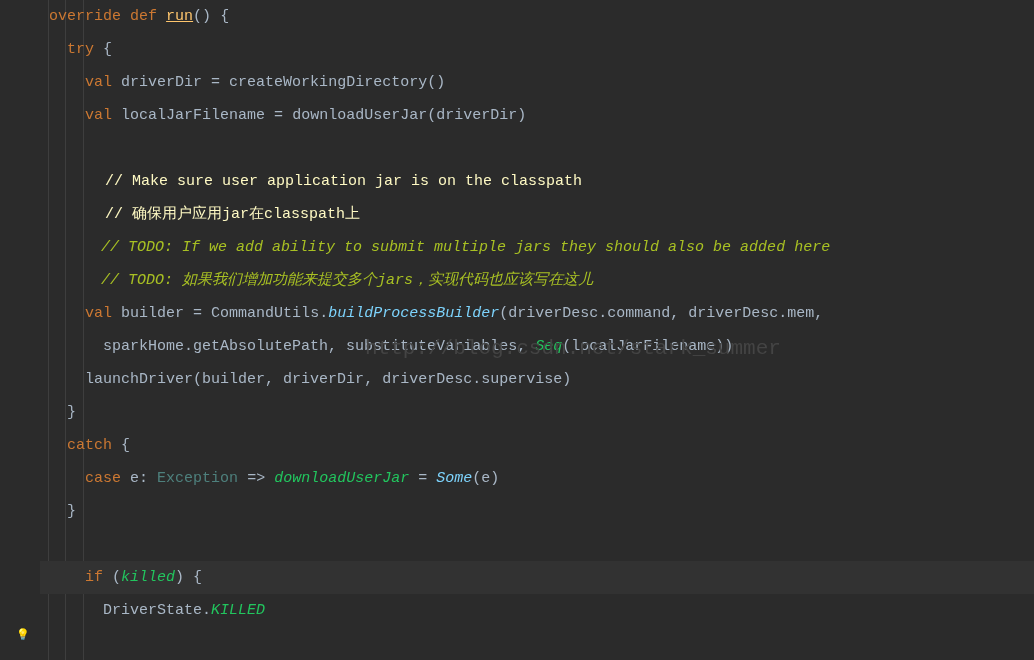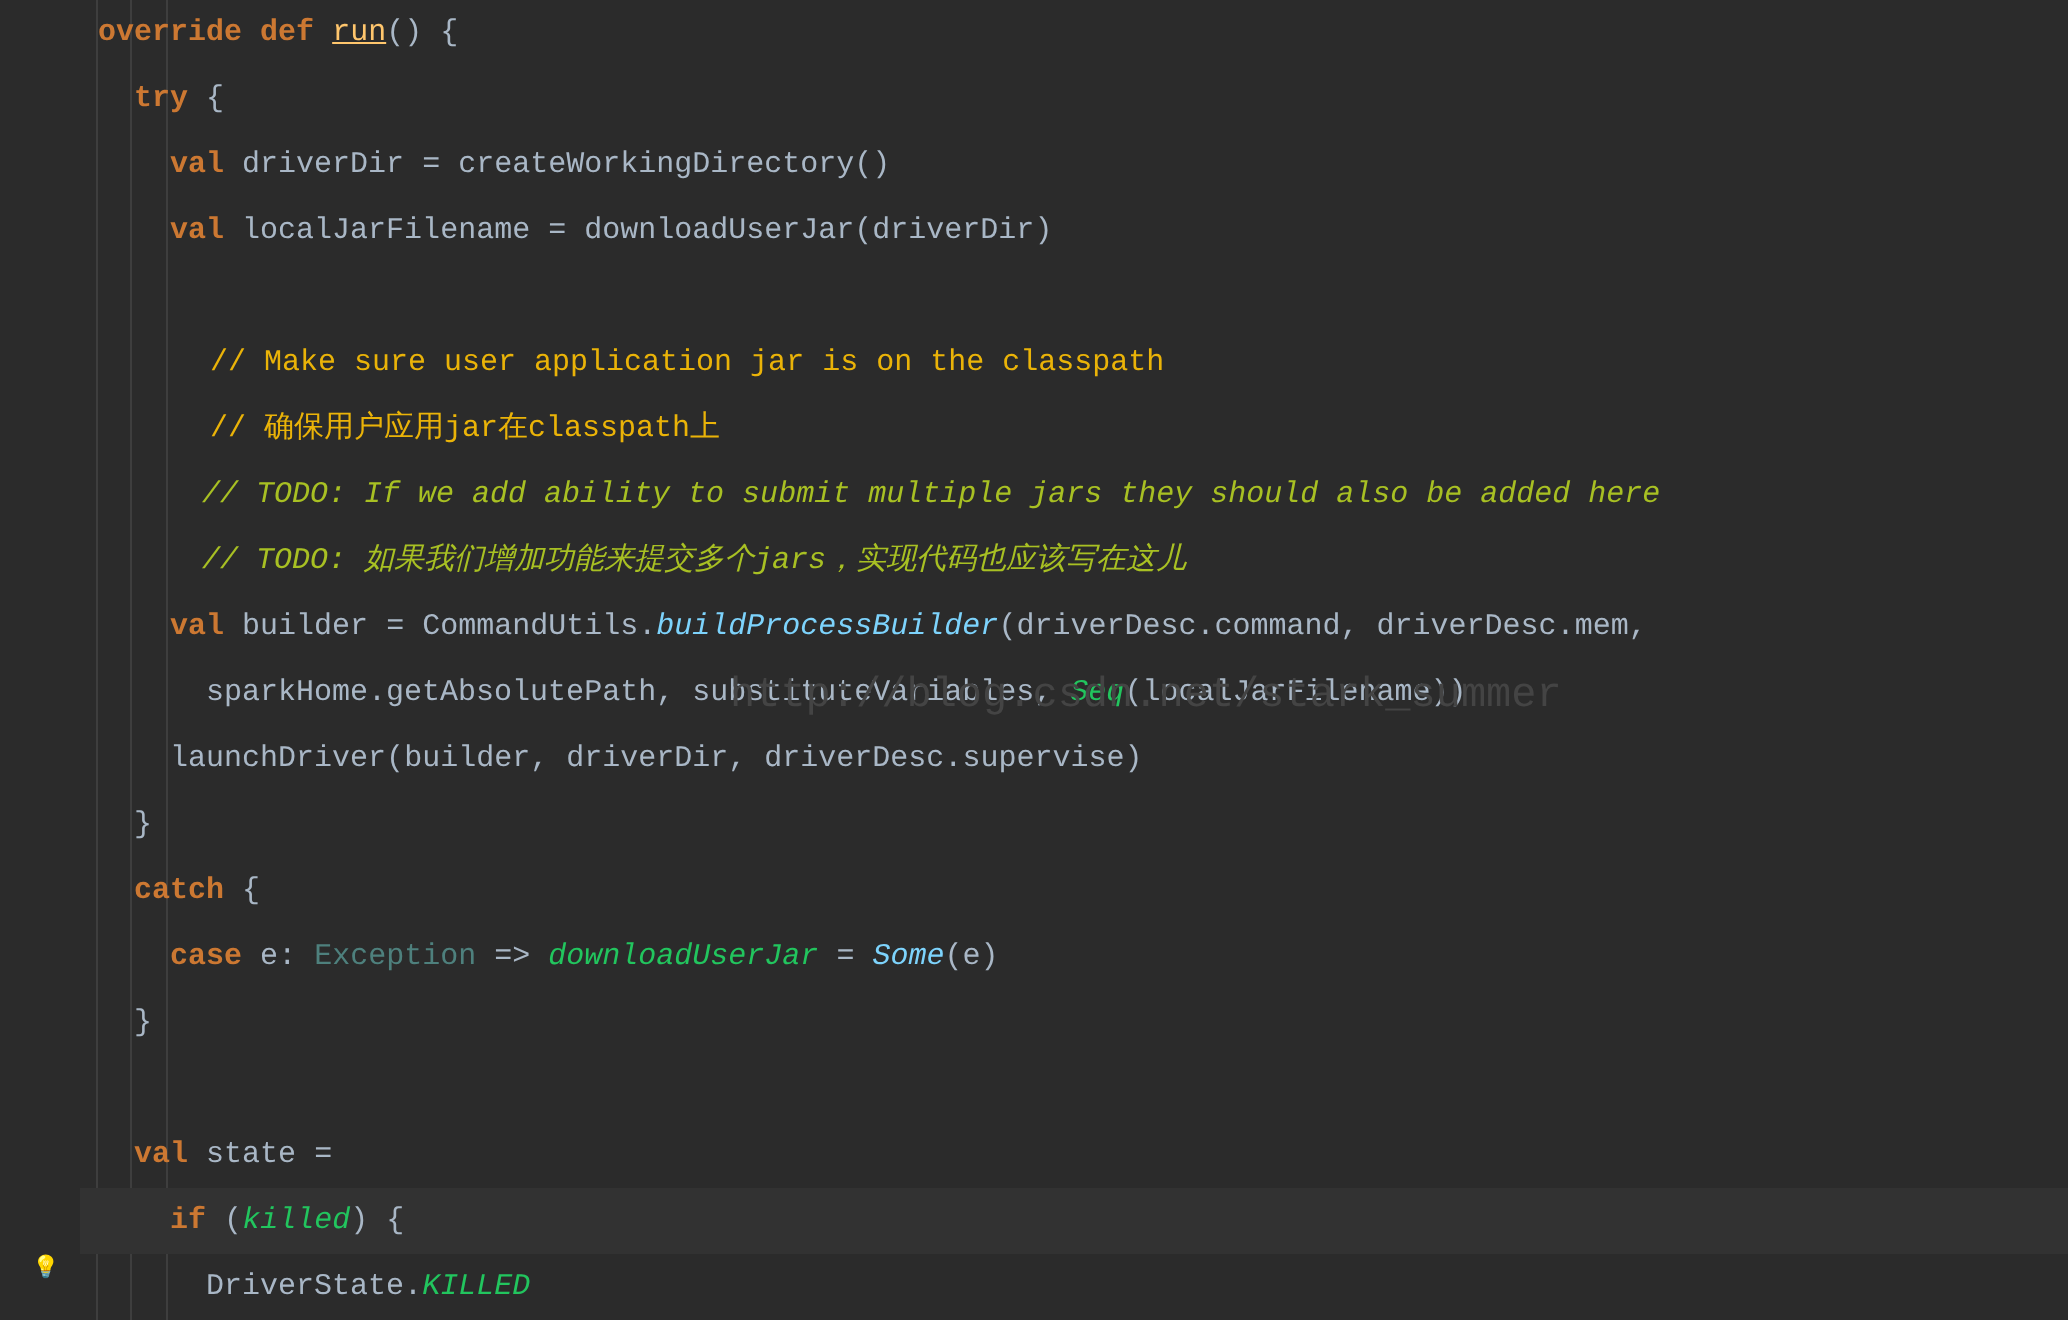--- a/index.html
+++ b/index.html
@@ -54,24 +54,24 @@
       padding-left: 0;
     }
     .line {
       white-space: pre;
       padding-left: 0;
       position: relative;
     }
     .highlight-line {
       background: #323232;
     }
-    .kw { color: #cc7832; font-weight: bold; }
+    .kw { color: #cc7832; font-weight: normal; }
     .fn { color: #ffc66d; text-decoration: underline; }
     .type { color: #4e807d; }
-    .comment { color: #eab308; padding-left: 20px; }
+    .comment { color: #fef9c3; padding-left: 20px; }
     .todo-comment { color: #a8c023; font-style: italic; padding-left: 16px; }
     .builtin { color: #22c55e; font-style: italic; }
     .ident { color: #a9b7c6; }
     .method-call-italic { font-style: italic; color: #7dd3fc; }
     .watermark {
       position: absolute;
       top: 332px;
       left: 325px;
       color: #444;
       font-size: 21px;
@@ -122,21 +122,20 @@
 <div class="line">   <span class="ident">}</span></div>
 
 <div class="line">   <span class="kw">catch</span> <span class="ident">{</span></div>
 
 <div class="line">     <span class="kw">case</span> <span class="ident">e</span><span class="ident">:</span> <span class="type">Exception</span> <span class="ident">=&gt;</span> <span class="builtin">downloadUserJar</span> <span class="ident">=</span> <span class="method-call-italic">Some</span><span class="ident">(</span><span class="ident">e</span><span class="ident">)</span></div>
 
 <div class="line">   <span class="ident">}</span></div>
 
 <div class="line"> </div>
 
-<div class="line">   <span class="kw">val</span> <span class="ident">state</span> <span class="ident">=</span></div>
 
 <div class="line highlight-line">     <span class="kw">if</span> <span class="ident">(</span><span class="builtin">killed</span><span class="ident">)</span> <span class="ident">{</span></div>
 
 <div class="line">       <span class="ident">DriverState</span><span class="ident">.</span><span class="builtin">KILLED</span></div>
 
     </div>
   </div>
 </div>
 
 </body></html>

